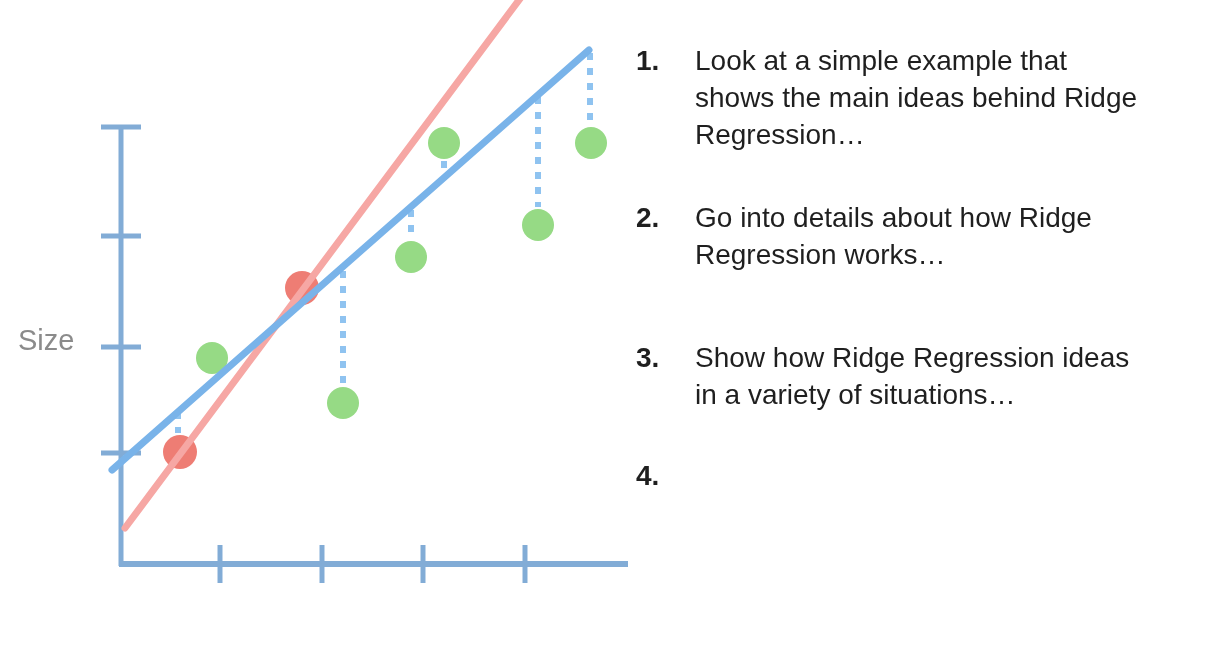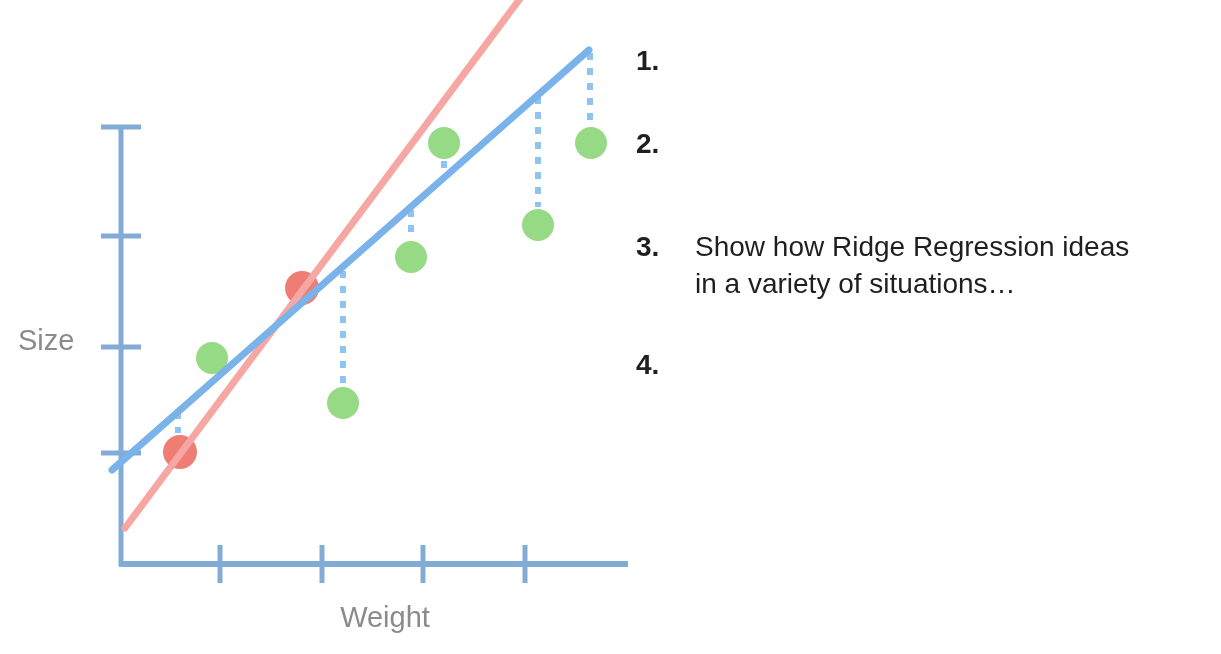--- a/index.html
+++ b/index.html
@@ -51,29 +51,33 @@
         <circle cx="212" cy="358" r="16" fill="#96da85"></circle>
         <circle cx="343" cy="403" r="16" fill="#96da85"></circle>
         <circle cx="411" cy="257" r="16" fill="#96da85"></circle>
         <circle cx="444" cy="143" r="16" fill="#96da85"></circle>
         <circle cx="538" cy="225" r="16" fill="#96da85"></circle>
         <circle cx="591" cy="143" r="16" fill="#96da85"></circle>
         <line x1="125" y1="528" x2="522" y2="-4" stroke="#f6a7a4" stroke-width="7" stroke-linecap="round"></line>
         <line x1="112" y1="470" x2="589" y2="50" stroke="#79b3e9" stroke-width="7" stroke-linecap="round"></line>
       </svg>
     <div class="axis-label y">Size</div>
-    <div class="axis-label x">Weight</div>
   </div>
 
   <ol class="steps">
     <li>
       <span class="num">1.</span>
+      <span class="txt">Look at a simple example that
+shows the main ideas behind Ridge
+Regression…</span>
     </li>
     <li>
       <span class="num">2.</span>
+      <span class="txt">Go into details about how Ridge
+Regression works…</span>
     </li>
     <li class="gap-lg">
       <span class="num">3.</span>
       <span class="txt">Show how Ridge Regression ideas
 in a variety of situations…</span>
     </li>
     <li class="gap-md">
       <span class="num">4.</span>
     </li>
   </ol>

